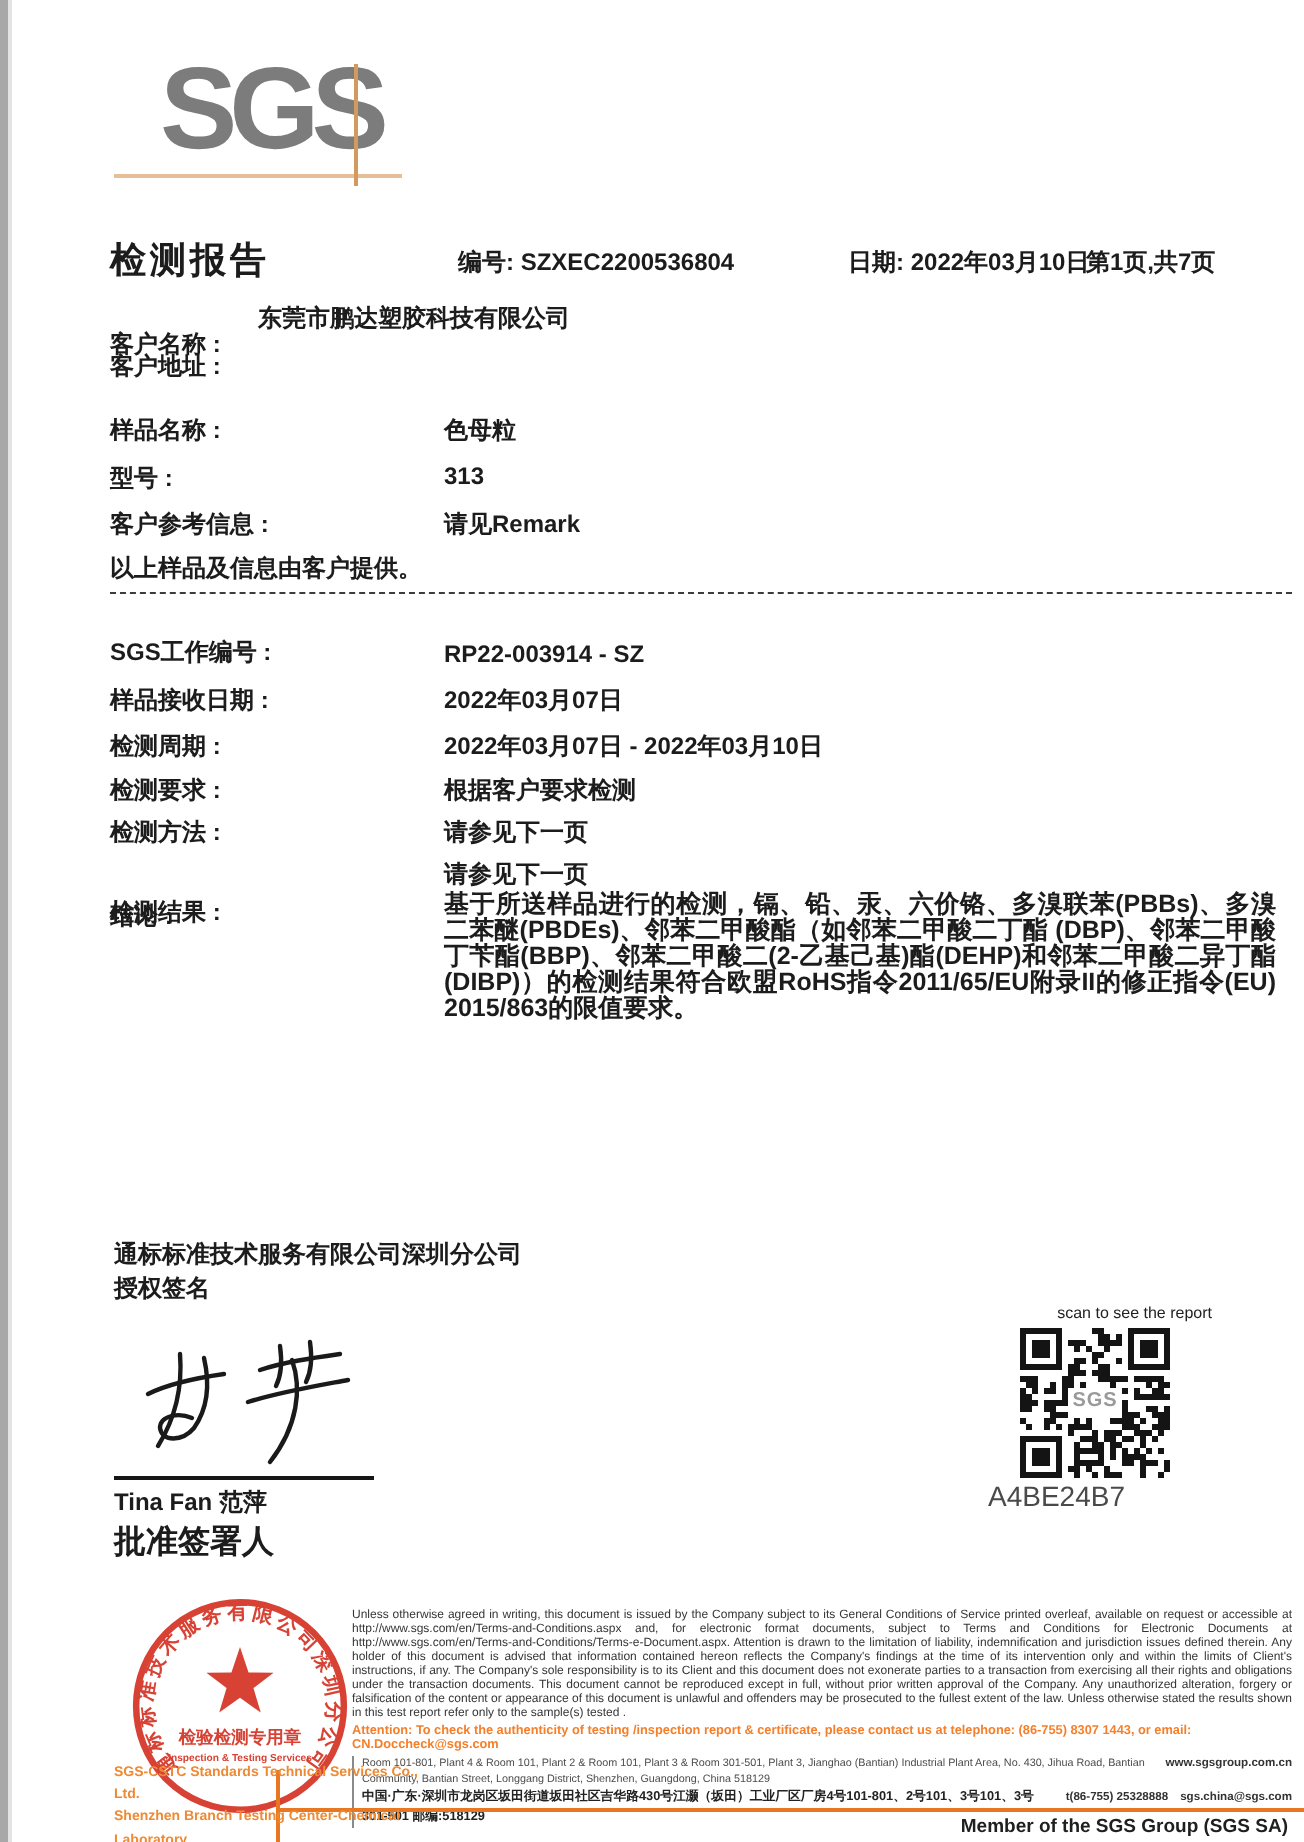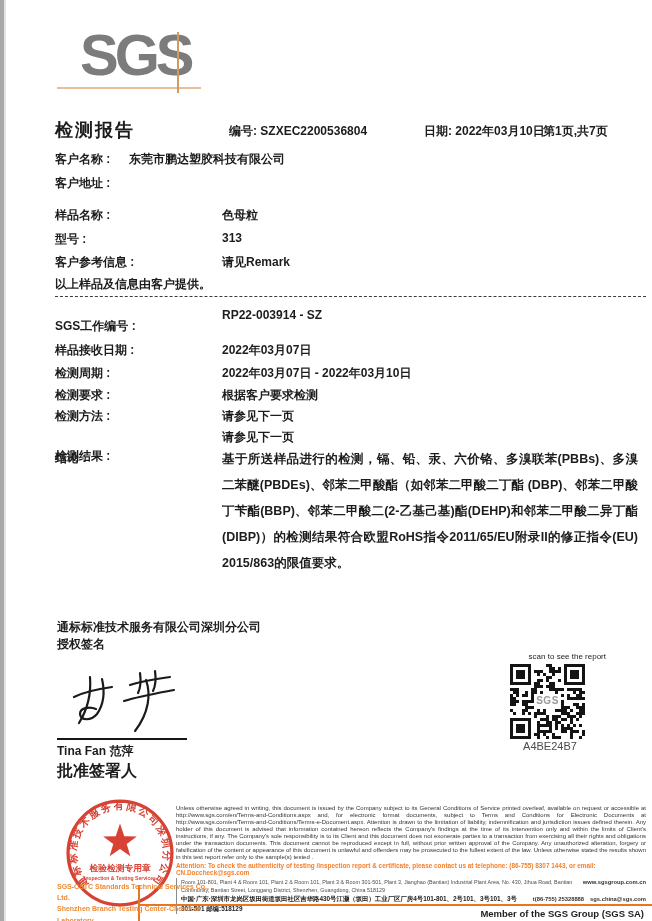--- a/index.html
+++ b/index.html
@@ -26,36 +26,36 @@
   .page-info{left:543px;}
 
   
   .row-label{left:55px;font-size:12px;font-weight:700;}
   .row-value{font-size:12px;font-weight:700;}
   .vcol1{left:129px;}
   .vcol2{left:222px;}
 
   .dashed-sep{left:55px;top:296px;width:591px;border-top:1.5px dashed #3c3c3c;height:0;}
 
-  .conclusion{left:222px;top:446px;width:416px;font-size:12.5px;font-weight:700;line-height:26px;text-align:justify;}
+  .conclusion{left:222px;top:446px;width:416px;font-size:12.5px;font-weight:700;line-height:13px;text-align:justify;}
 
   
   .sig-company{left:57px;top:619px;font-size:12px;font-weight:700;}
   .sig-auth{left:57px;top:636px;font-size:12px;font-weight:700;}
   .sig-svg{left:60px;top:666px;}
   .sig-rule{left:57px;top:738px;width:130px;height:2px;background:#161616;}
   .sig-name{left:57px;top:743px;font-size:12px;font-weight:700;}
   .sig-role{left:57px;top:761px;font-size:16px;font-weight:700;}
 
   
   .qr-caption{left:494px;top:652px;width:112px;text-align:right;font-size:8px;color:#222;}
   .qr-box{left:510px;top:664px;width:75px;height:75px;background:#fff;}
   .qr-center-label{position:absolute;left:0;top:31px;width:75px;text-align:center;
      font-size:10px;font-weight:900;color:#9a9a9a;letter-spacing:.5px;background:transparent;}
-  .qr-id{left:494px;top:740px;width:112px;text-align:center;font-size:11px;color:#4a4a4a;}
+  .qr-id{left:494px;top:740px;width:112px;font-size:14px;color:#4a4a4a;}
 
   
   .stamp{left:64px;top:797px;width:112px;height:112px;opacity:.95;}
   .stamp-en{left:57px;top:881px;width:160px;font-size:7px;line-height:1.6;color:#ee8a34;font-weight:700;z-index:5;}
   .foot-col{left:176px;top:805px;width:470px;}
   .legal{font-size:6px;line-height:7px;color:#353535;text-align:justify;margin:0;}
   .attention{font-size:6.4px;line-height:7.2px;font-weight:700;margin:1px 0 0 0;}
   .addr-block{margin-top:2px;border-left:1px solid #8a8a8a;padding-left:4px;}
   .addr-row{display:flex;justify-content:space-between;align-items:baseline;}
   .addr-en{font-size:5.4px;color:#4c4c4c;line-height:8px;}
@@ -80,36 +80,36 @@
   <div class="abs hmeta report-no">
     <span class="lbl">编号:</span>
     <span>SZXEC2200536804</span>
   </div>
   <div class="abs hmeta report-date">
     <span class="lbl">日期:</span>
     <span>2022年03月10日</span>
   </div>
   <div class="abs hmeta page-info">第1页,共7页</div>
 
-  <div class="abs row-label" style="top:151px">客户名称 :</div>
+  <div class="abs row-label" style="top:164px">客户名称 :</div>
   <div class="abs row-value vcol1" style="top:151px">东莞市鹏达塑胶科技有限公司</div>
   <div class="abs row-label" style="top:175px">客户地址 :</div>
 
   <div class="abs row-label" style="top:207px">样品名称 :</div>
   <div class="abs row-value vcol2" style="top:207px">色母粒</div>
   <div class="abs row-label" style="top:231px">型号 :</div>
   <div class="abs row-value vcol2" style="top:231px">313</div>
   <div class="abs row-label" style="top:254px">客户参考信息 :</div>
   <div class="abs row-value vcol2" style="top:254px">请见Remark</div>
   <div class="abs row-label" style="top:276px">以上样品及信息由客户提供。</div>
 
   <div class="abs dashed-sep"></div>
 
   <div class="abs row-label" style="top:318px">SGS工作编号 :</div>
-  <div class="abs row-value vcol2" style="top:308px">RP22-003914 - SZ</div>
+  <div class="abs row-value vcol2" style="top:320px">RP22-003914 - SZ</div>
   <div class="abs row-label" style="top:342px">样品接收日期 :</div>
   <div class="abs row-value vcol2" style="top:342px">2022年03月07日</div>
   <div class="abs row-label" style="top:365px">检测周期 :</div>
   <div class="abs row-value vcol2" style="top:365px">2022年03月07日 - 2022年03月10日</div>
   <div class="abs row-label" style="top:387px">检测要求 :</div>
   <div class="abs row-value vcol2" style="top:387px">根据客户要求检测</div>
   <div class="abs row-label" style="top:408px">检测方法 :</div>
   <div class="abs row-value vcol2" style="top:408px">请参见下一页</div>
   <div class="abs row-label" style="top:448px">检测结果 :</div>
   <div class="abs row-value vcol2" style="top:429px">请参见下一页</div>

